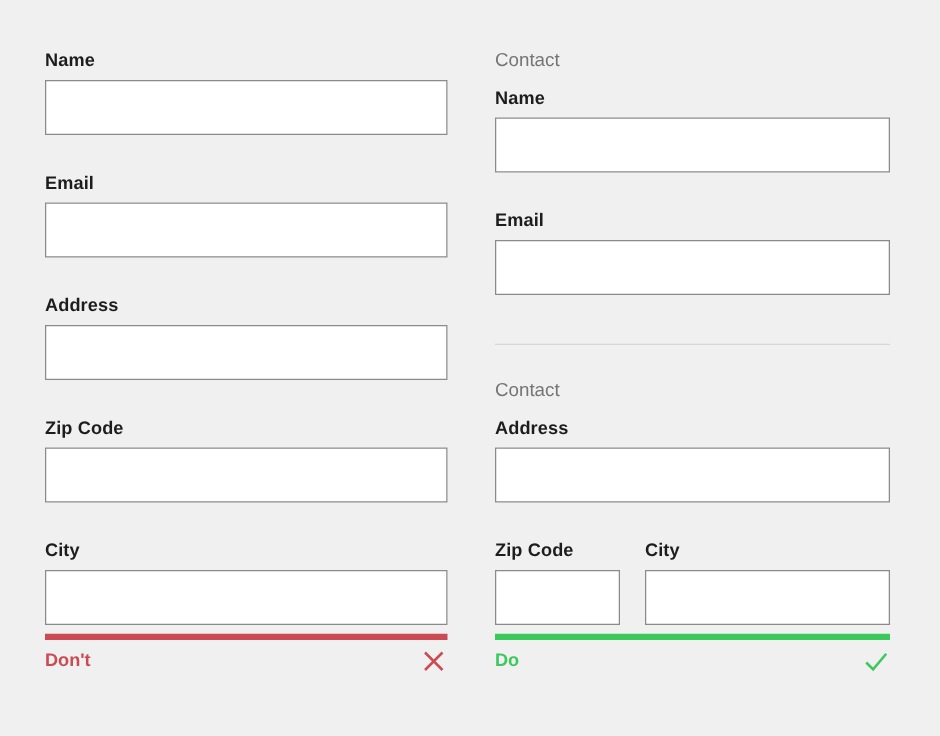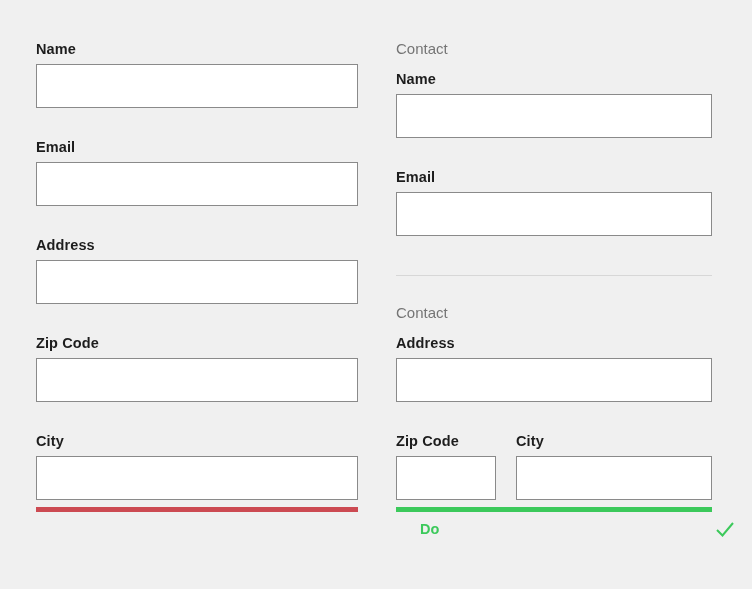--- a/index.html
+++ b/index.html
@@ -133,20 +133,28 @@
       <input class="field-input" id="dont-zip" type="text" placeholder="" style="">
     </div>
 
     <div class="field-group" style="top:432px; left:0; width:322px;">
       <label class="field-label" for="dont-city">City</label>
       <input class="field-input" id="dont-city" type="text" placeholder="" style="">
     </div>
 
     <div class="verdict-bar bad" style="top:507px; left:0; width:322px;"></div>
 
+    <div class="verdict-row" style="top:517px; left:0; width:322px; height:24px;">
+      <span class="verdict-label bad">Don't</span>
+      <span class="verdict-icon">
+        <svg viewBox="0 0 22 22" width="22" height="22" aria-hidden="true">
+          <path d="M4 4 L18 18 M18 4 L4 18" stroke="#cc4a52" stroke-width="2" stroke-linecap="butt" fill="none"></path>
+        </svg>
+      </span>
+    </div>
 
   </div>
 
   <div class="column column-do">
 
     <div class="section-heading" style="top:40px; left:0;">Contact</div>
 
     <div class="field-group" style="top:70px; left:0; width:316px;">
       <label class="field-label" for="do-name">Name</label>
       <input class="field-input" id="do-name" type="text" placeholder="" style="">
@@ -172,21 +180,21 @@
         <input class="field-input" id="do-zip" type="text" placeholder="" style="">
       </div>
       <div style="position:absolute; left:120px; top:0; width:196px;">
         <label class="field-label" for="do-city">City</label>
         <input class="field-input" id="do-city" type="text" placeholder="" style="">
       </div>
     </div>
 
     <div class="verdict-bar good" style="top:507px; left:0; width:316px;"></div>
 
-    <div class="verdict-row" style="top:517px; left:0; width:316px; height:24px;margin-left:24px;">
+    <div class="verdict-row" style="top:517px; left:0; width:316px; height:24px;">
       <span class="verdict-label good">Do</span>
       <span class="verdict-icon">
         <svg viewBox="0 0 22 22" width="22" height="22" aria-hidden="true">
           <path d="M3 12 L8.5 17.5 L19 5" stroke="#3cc95b" stroke-width="2" stroke-linecap="butt" stroke-linejoin="miter" fill="none"></path>
         </svg>
       </span>
     </div>
 
   </div>
 

